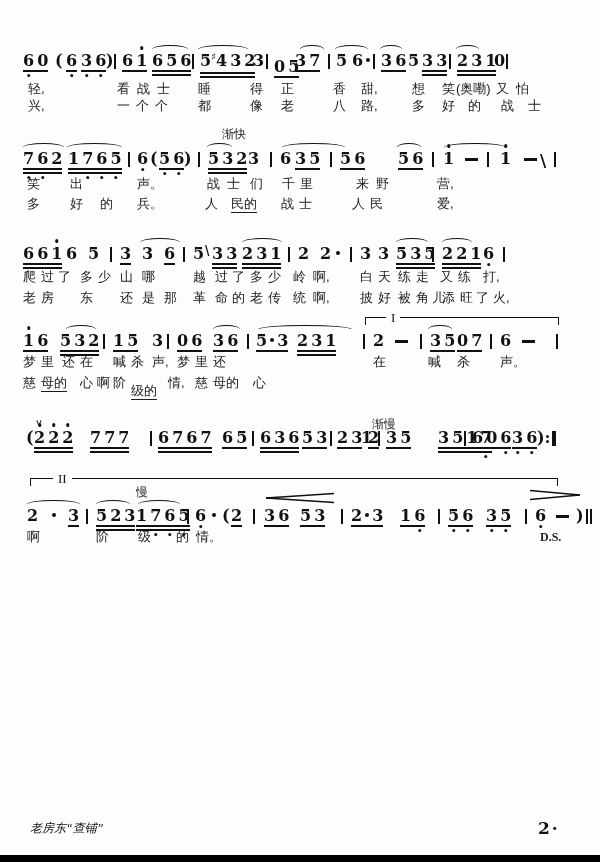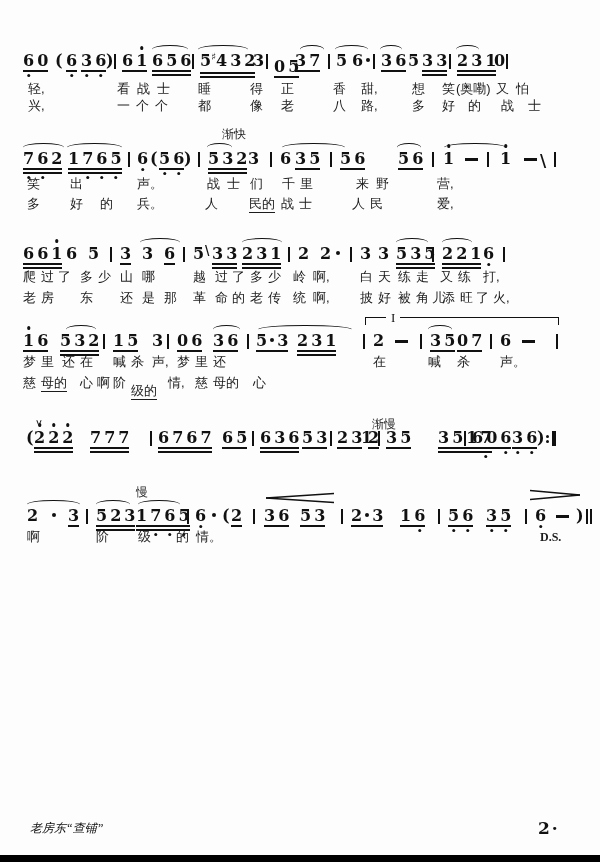--- a/index.html
+++ b/index.html
@@ -231,21 +231,21 @@
     <div class="lyr" style="left: 282px; top: 177px;">千</div>
     <div class="lyr" style="left: 300px; top: 177px;">里</div>
     <div class="lyr" style="left: 356px; top: 177px;">来</div>
     <div class="lyr" style="left: 376px; top: 177px;">野</div>
     <div class="lyr" style="left: 437px; top: 177px;">营,</div>
     <div class="lyr" style="left: 27px; top: 197px;">多</div>
     <div class="lyr" style="left: 70px; top: 197px;">好</div>
     <div class="lyr" style="left: 100px; top: 197px;">的</div>
     <div class="lyr" style="left: 137px; top: 197px;">兵。</div>
     <div class="lyr" style="left: 205px; top: 197px;">人</div>
-    <div class="lyr u" style="left: 249px; top: 197px;">民的</div>
+    <div class="lyr u" style="left: 231px; top: 197px;">民的</div>
     <div class="lyr" style="left: 281px; top: 197px;">战</div>
     <div class="lyr" style="left: 299px; top: 197px;">士</div>
     <div class="lyr" style="left: 352px; top: 197px;">人</div>
     <div class="lyr" style="left: 370px; top: 197px;">民</div>
     <div class="lyr" style="left: 437px; top: 197px;">爱,</div>
     <div class="tok" style="left: 23px; top: 246px;">
       <div class="chars"><span class="c">6</span><span class="c">6</span><span class="c">1<span class="dota"></span></span></div>
       <div class="ul"></div>
       <div class="ul"></div>
     </div>
@@ -590,20 +590,23 @@
     </div>
     <div class="dash" style="left: 556px; top: 515px;"></div>
     <div class="tok" style="left: 576px; top: 508px;">
       <div class="chars"><span class="c">)</span></div>
     </div>
     <div class="bar" style="left: 586px; top: 509px;"></div>
     <div class="bar" style="left: 590px; top: 509px;"></div>
     <div class="arc" style="left: 27px; top: 500px; width: 53px;"></div>
     <div class="arc" style="left: 96px; top: 500px; width: 34px;"></div>
     <div class="arc" style="left: 138px; top: 500px; width: 42px;"></div>
+    <div class="bracket" style="left: 30px; top: 478px; width: 526px;">
+      <span class="blab" style="left: 22px;">II</span>
+    </div>
     <svg width="68" height="12" class="hairpin" style="left: 266px; top: 492px; position: absolute;">
       <line x1="0" y1="6" x2="68" y2="1.5" stroke="#111" stroke-width="1.4"></line>
       <line x1="0" y1="6" x2="68" y2="10.5" stroke="#111" stroke-width="1.4"></line>
     </svg>
     <svg width="50" height="12" class="hairpin" style="left: 530px; top: 489px; position: absolute;">
       <line x1="0" y1="1.5" x2="50" y2="6" stroke="#111" stroke-width="1.4"></line>
       <line x1="0" y1="10.5" x2="50" y2="6" stroke="#111" stroke-width="1.4"></line>
     </svg>
     <div class="lab" style="left: 136px; top: 484px;">慢</div>
     <div class="lyr" style="left: 27px; top: 530px;">啊</div>

